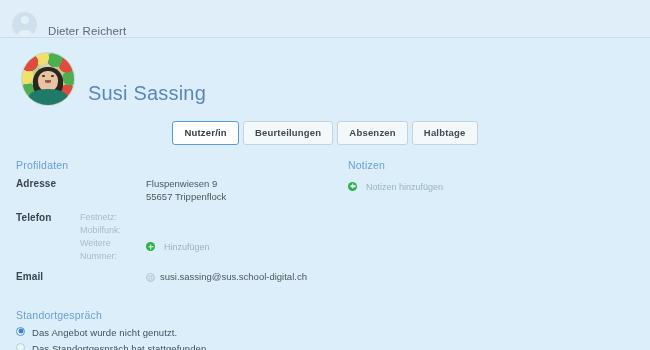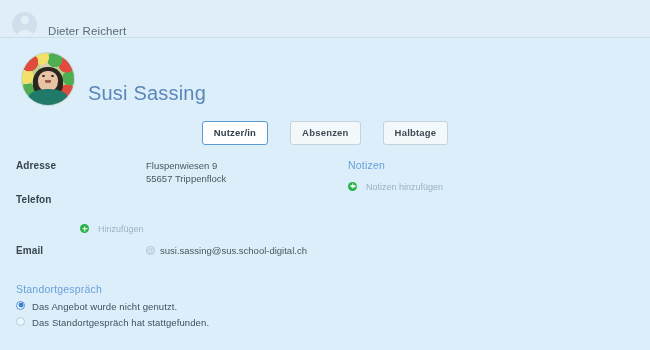--- a/index.html
+++ b/index.html
@@ -145,21 +145,21 @@
     margin-left: 14px;
     font-size: 20px;
     color: #5b87b8;
     letter-spacing: .2px;
   }
 
   
   .tabs {
     display: flex;
     justify-content: center;
-    gap: 22px;
+    gap: 4px;
     margin-top: 16px;
   }
   .tab {
     font-size: 9.5px;
     font-weight: bold;
     color: #404a52;
     background: #f3f8fb;
     border: 1px solid #c3d3de;
     border-radius: 3px;
     padding: 6px 11px;
@@ -323,39 +323,46 @@
       <div class="eye l"></div>
       <div class="eye r"></div>
       <div class="mouth"></div>
       <div class="body"></div>
     </div>
     <div class="profile-name">Susi Sassing</div>
   </div>
 
   <div class="tabs">
     <div class="tab active">Nutzer/in</div>
+    <div class="tab">Beurteilungen</div>
     <div class="tab">Absenzen</div>
     <div class="tab">Halbtage</div>
   </div>
 
   <div class="cols">
 
     <div class="col-left">
+      <div class="section-title">Profildaten</div>
 
       <div class="field-row">
         <div class="field-label">Adresse</div>
         <div class="field-sublabels"></div>
         <div>
           <div class="field-value">Fluspenwiesen 9</div>
           <div class="field-value">55657 Trippenflock</div>
         </div>
       </div>
 
       <div class="field-row">
         <div class="field-label">Telefon</div>
+        <div class="field-sublabels">
+          <div>Festnetz:</div>
+          <div>Mobilfunk:</div>
+          <div>Weitere Nummer:</div>
+        </div>
         <div>
           <div style="height:26px"></div>
           <div class="add-link">
             <span class="plus-icon"></span>
             <span>Hinzufügen</span>
           </div>
         </div>
       </div>
 
       <div class="field-row">

